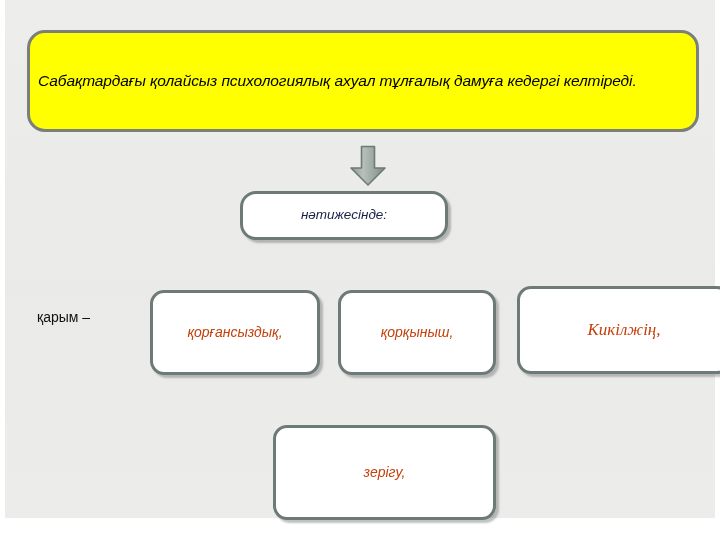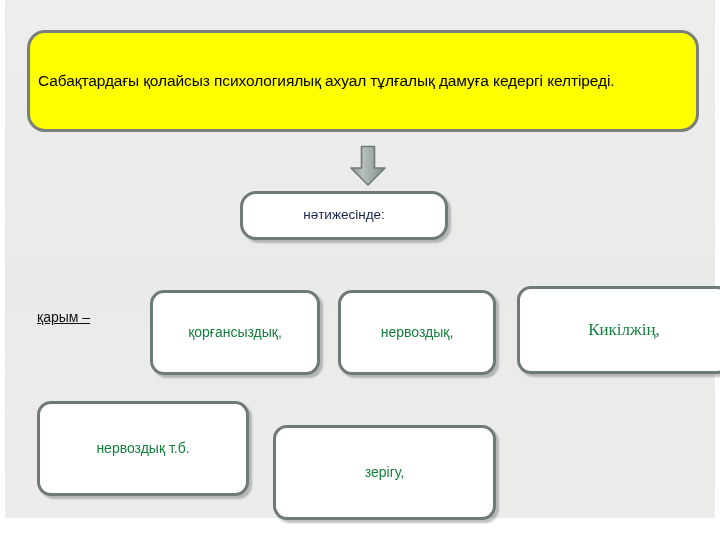--- a/index.html
+++ b/index.html
@@ -38,20 +38,21 @@
     position: absolute;
     box-sizing: border-box;
     border: 3px solid #6e7a78;
     border-radius: 14px;
     background: #ffffff;
     display: flex;
     align-items: center;
     justify-content: center;
     text-align: center;
     color: #17224a;
+    font-style: italic;
   }
 
   
   .rbox.shadowed {
     box-shadow: 3px 3px 2px rgba(90, 95, 95, 0.38);
   }
 
   
   #yellow-box {
     left: 22px;
@@ -124,42 +125,41 @@
   #box-zerigu {
     left: 268px;
     top: 401px;
     width: 223px;
     height: 95px;
     margin-top: 24px;
   }
 
   .rbox .txt {
     font-size: 14px;
-    color: #15803d;
+    color: #c2410c;
     line-height: 1.25;
   }
   #box-kikiljin .txt {
     font-family: "Liberation Serif", serif;
     font-size: 17px;
   }
 
   
   .loose-label {
     position: absolute;
     color: #111111;
     line-height: 1.35;
   }
   #label-qarym {
     left: 32px;
     top: 308px;
     width: 105px;
     font-size: 14px;
     color: #111111;
     text-align: left;
-    text-decoration: underline;
   }
   #label-jagdaylary {
     left: 505px;
     top: 432px;
     width: 200px;
     font-size: 14.5px;
     color: #111111;
     text-align: left;
     white-space: nowrap;
   }
@@ -194,30 +194,27 @@
 
     <div id="label-qarym" class="loose-label">
       <div>қарым –</div>
     </div>
 
     <div id="box-korgansyzdyk" class="rbox shadowed">
       <span class="txt">қорғансыздық,</span>
     </div>
 
     <div id="box-korkynysh" class="rbox shadowed">
-      <span class="txt">нервоздық,</span>
+      <span class="txt">қорқыныш,</span>
     </div>
 
     <div id="box-kikiljin" class="rbox shadowed">
       <span class="txt">Кикілжің,</span>
     </div>
 
-    <div id="box-nervozdyk" class="rbox shadowed">
-      <span class="txt">нервоздық т.б.</span>
-    </div>
 
     <div id="box-zerigu" class="rbox shadowed">
       <span class="txt">зерігу,</span>
     </div>
 
 
   </div>
 </div>
 
 </body></html>

